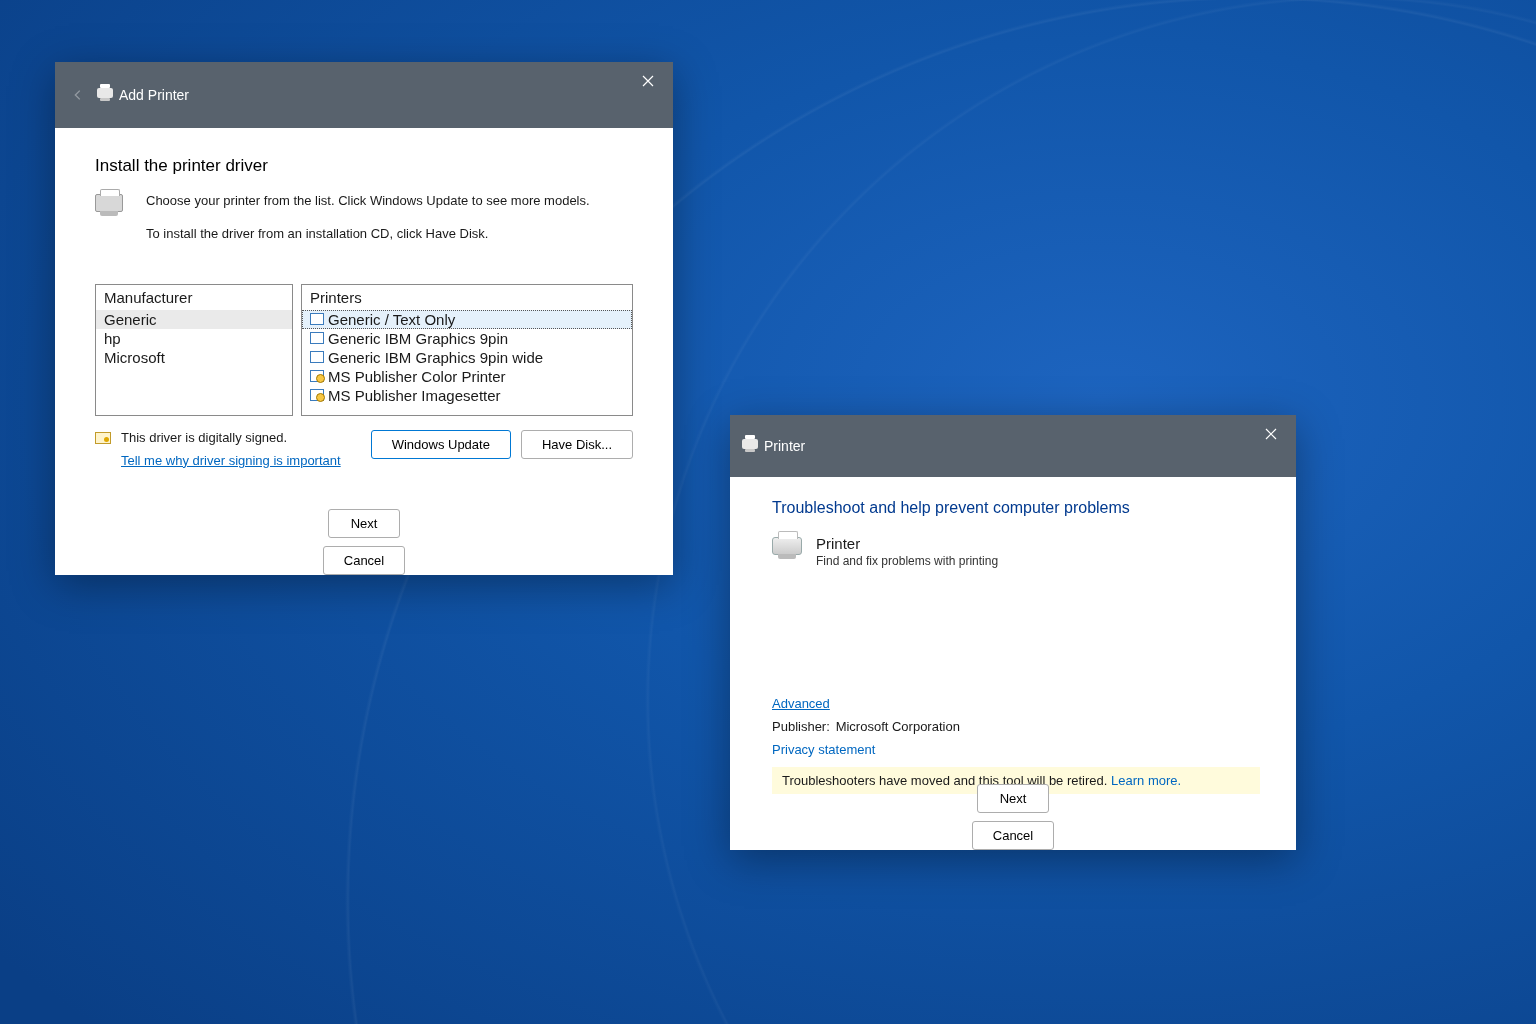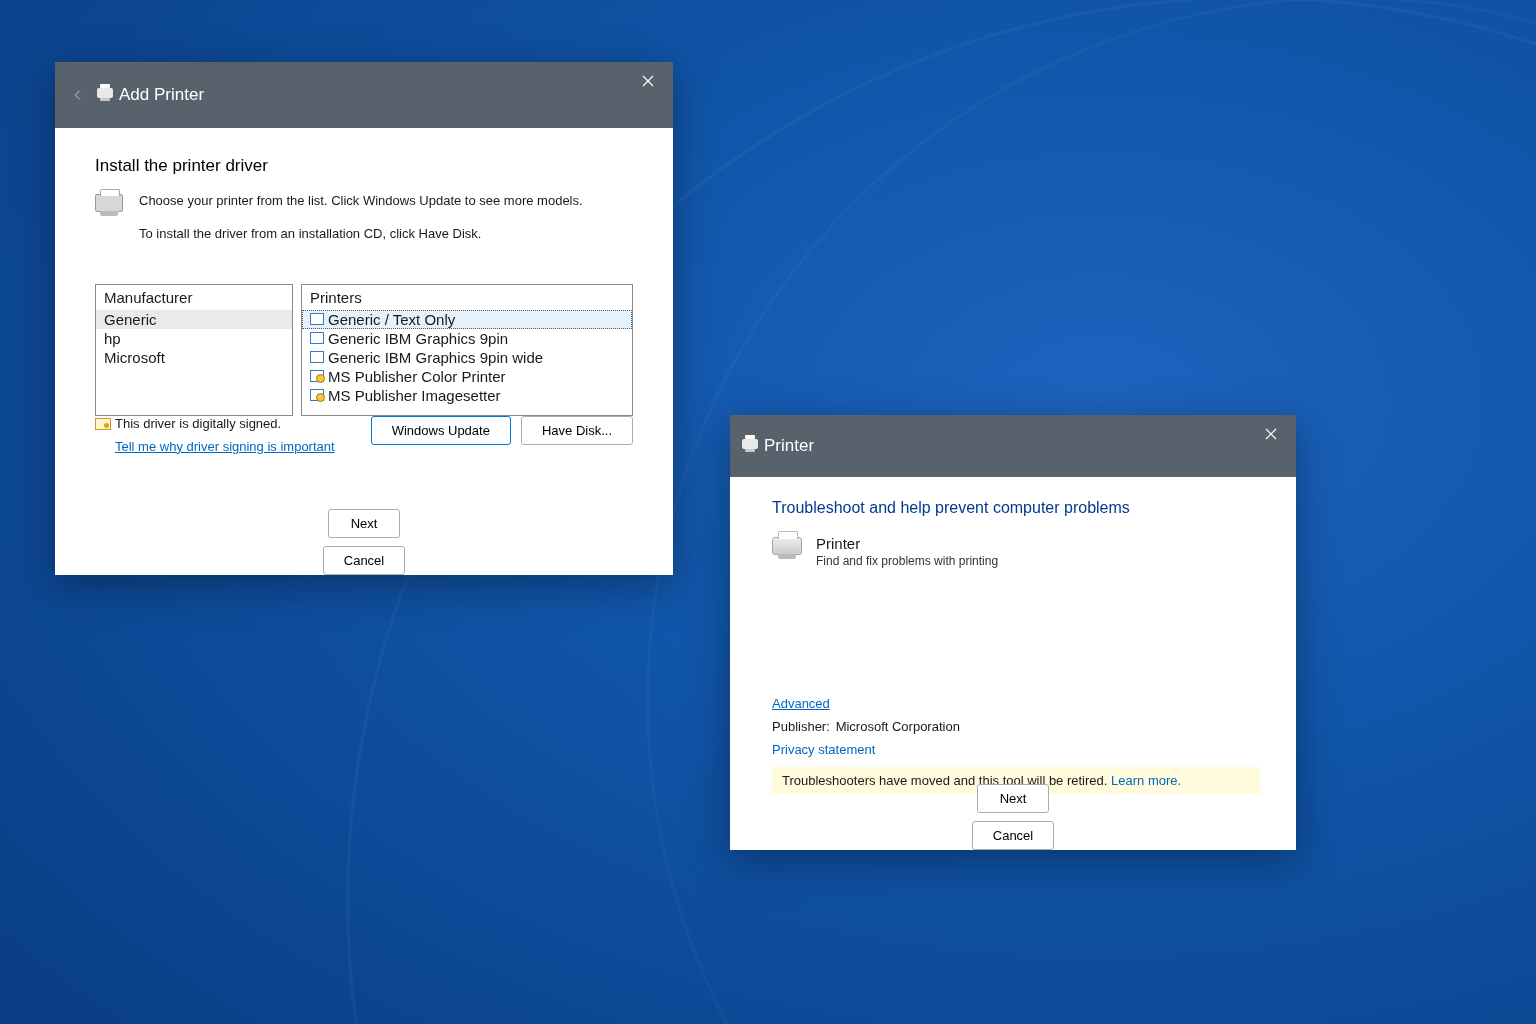--- a/index.html
+++ b/index.html
@@ -67,21 +67,21 @@
     border-radius:2px;
     position:relative;
   }
   .printer-glyph::before{
     content:"";position:absolute;left:3px;top:-4px;width:10px;height:4px;background:#fff;border-radius:1px;
   }
   .printer-glyph::after{
     content:"";position:absolute;left:3px;bottom:-3px;width:10px;height:3px;background:#c8c8c8;border-radius:1px;
   }
   .titlebar .title-text {
-    font-size: 17px;
+    font-size: 14px;
   }
   .close-btn {
     position: absolute;
     right: 8px;
     top: 6px;
     width: 34px;
     height: 26px;
     display:flex;align-items:center;justify-content:center;
     color:#fff;
   }
@@ -105,21 +105,21 @@
     flex: 0 0 28px;
     margin-top:2px;
   }
   .big-printer {
     width:28px;height:18px;background:#d8d8d8;border-radius:2px;position:relative;
     border:1px solid #999;
   }
   .big-printer::before{content:"";position:absolute;left:4px;top:-6px;width:18px;height:6px;background:#fff;border:1px solid #aaa;border-bottom:none;border-radius:2px 2px 0 0;}
   .big-printer::after{content:"";position:absolute;left:4px;bottom:-5px;width:18px;height:5px;background:#bbb;border-radius:0 0 2px 2px;}
 
-  .inst-text p { margin: 0 0 14px 0; line-height:1.45; font-size:13px; }
+  .inst-text p { margin: 0 0 14px 7px; line-height:1.45; font-size:13px; }
 
   .list-area {
     display:flex;
     gap: 8px;
     margin-top: 26px;
   }
   .listbox {
     border: 1px solid #8a8a8a;
     height: 132px;
     overflow:hidden;
@@ -142,22 +142,22 @@
     width:14px;height:12px;position:relative;flex:0 0 14px;
   }
   .drv-icon::before{content:"";position:absolute;left:0;top:0;width:12px;height:10px;background:#fff;border:1px solid #3a7bbd;}
   .drv-icon::after{content:"";position:absolute;right:-1px;bottom:-1px;width:7px;height:7px;background:#f7c744;border-radius:50%;border:1px solid #a47800;}
   .drv-icon.plain::after{display:none;}
   .lb-prn .lb-item:nth-child(n+5) .drv-icon::after{ }
 
   .sign-row {
     display:flex;
     align-items:flex-start;
-    margin-top: 0;
-    gap: 4px;
+    margin-top: 14px;
+    gap: 10px;
   }
   .sign-icon {
     width:16px;height:14px;margin-top:2px;
   }
   .cert-glyph{width:16px;height:12px;border:1px solid #c29b2a;background:#fff4cc;position:relative;}
   .cert-glyph::after{content:"";position:absolute;right:1px;bottom:1px;width:5px;height:5px;border-radius:50%;background:#e0a800;}
   .sign-col { display:flex; flex-direction:column; gap:8px; }
   .link { color:#0067c0; text-decoration: underline; cursor:default; font-size:13px;}
 
   .btn-row-right {

